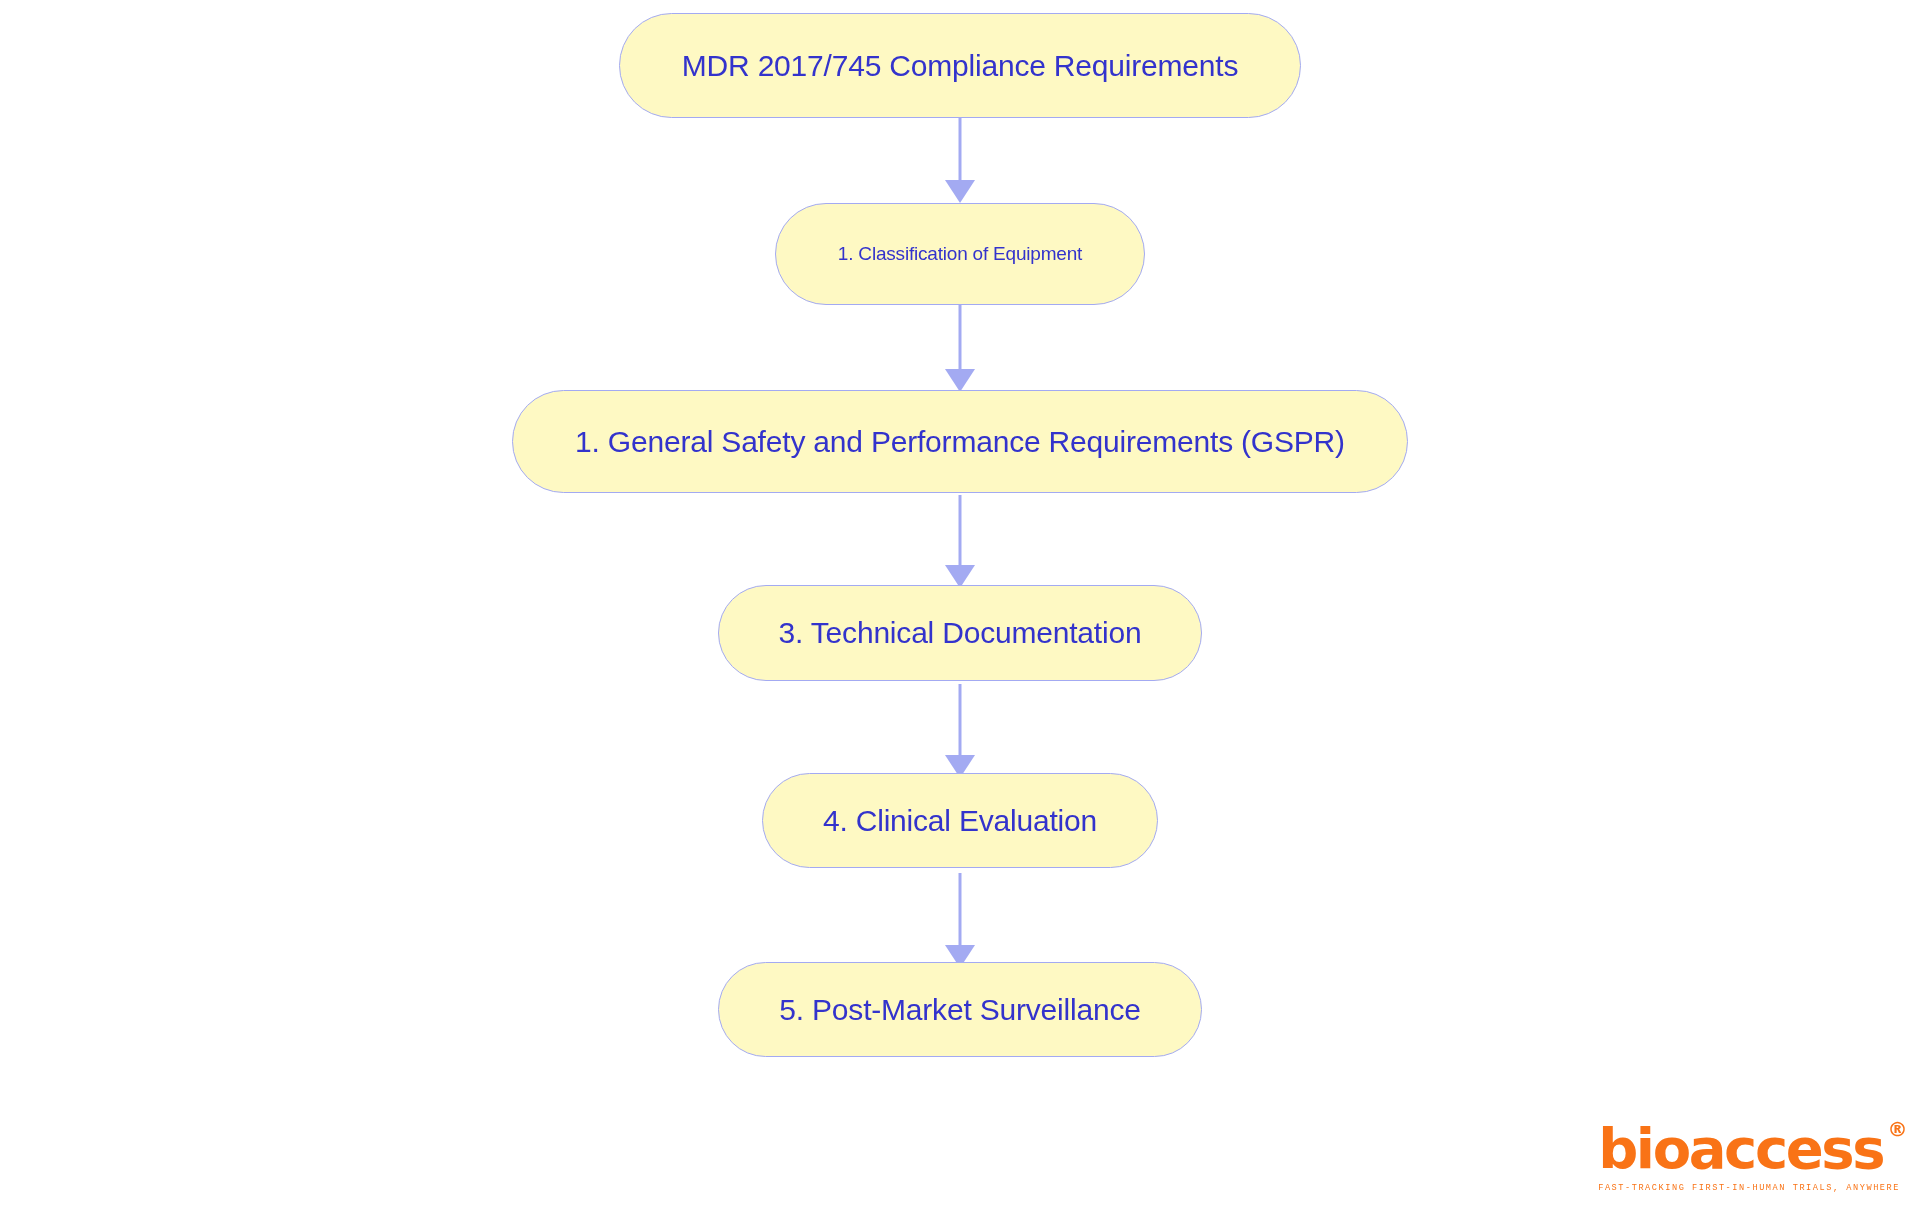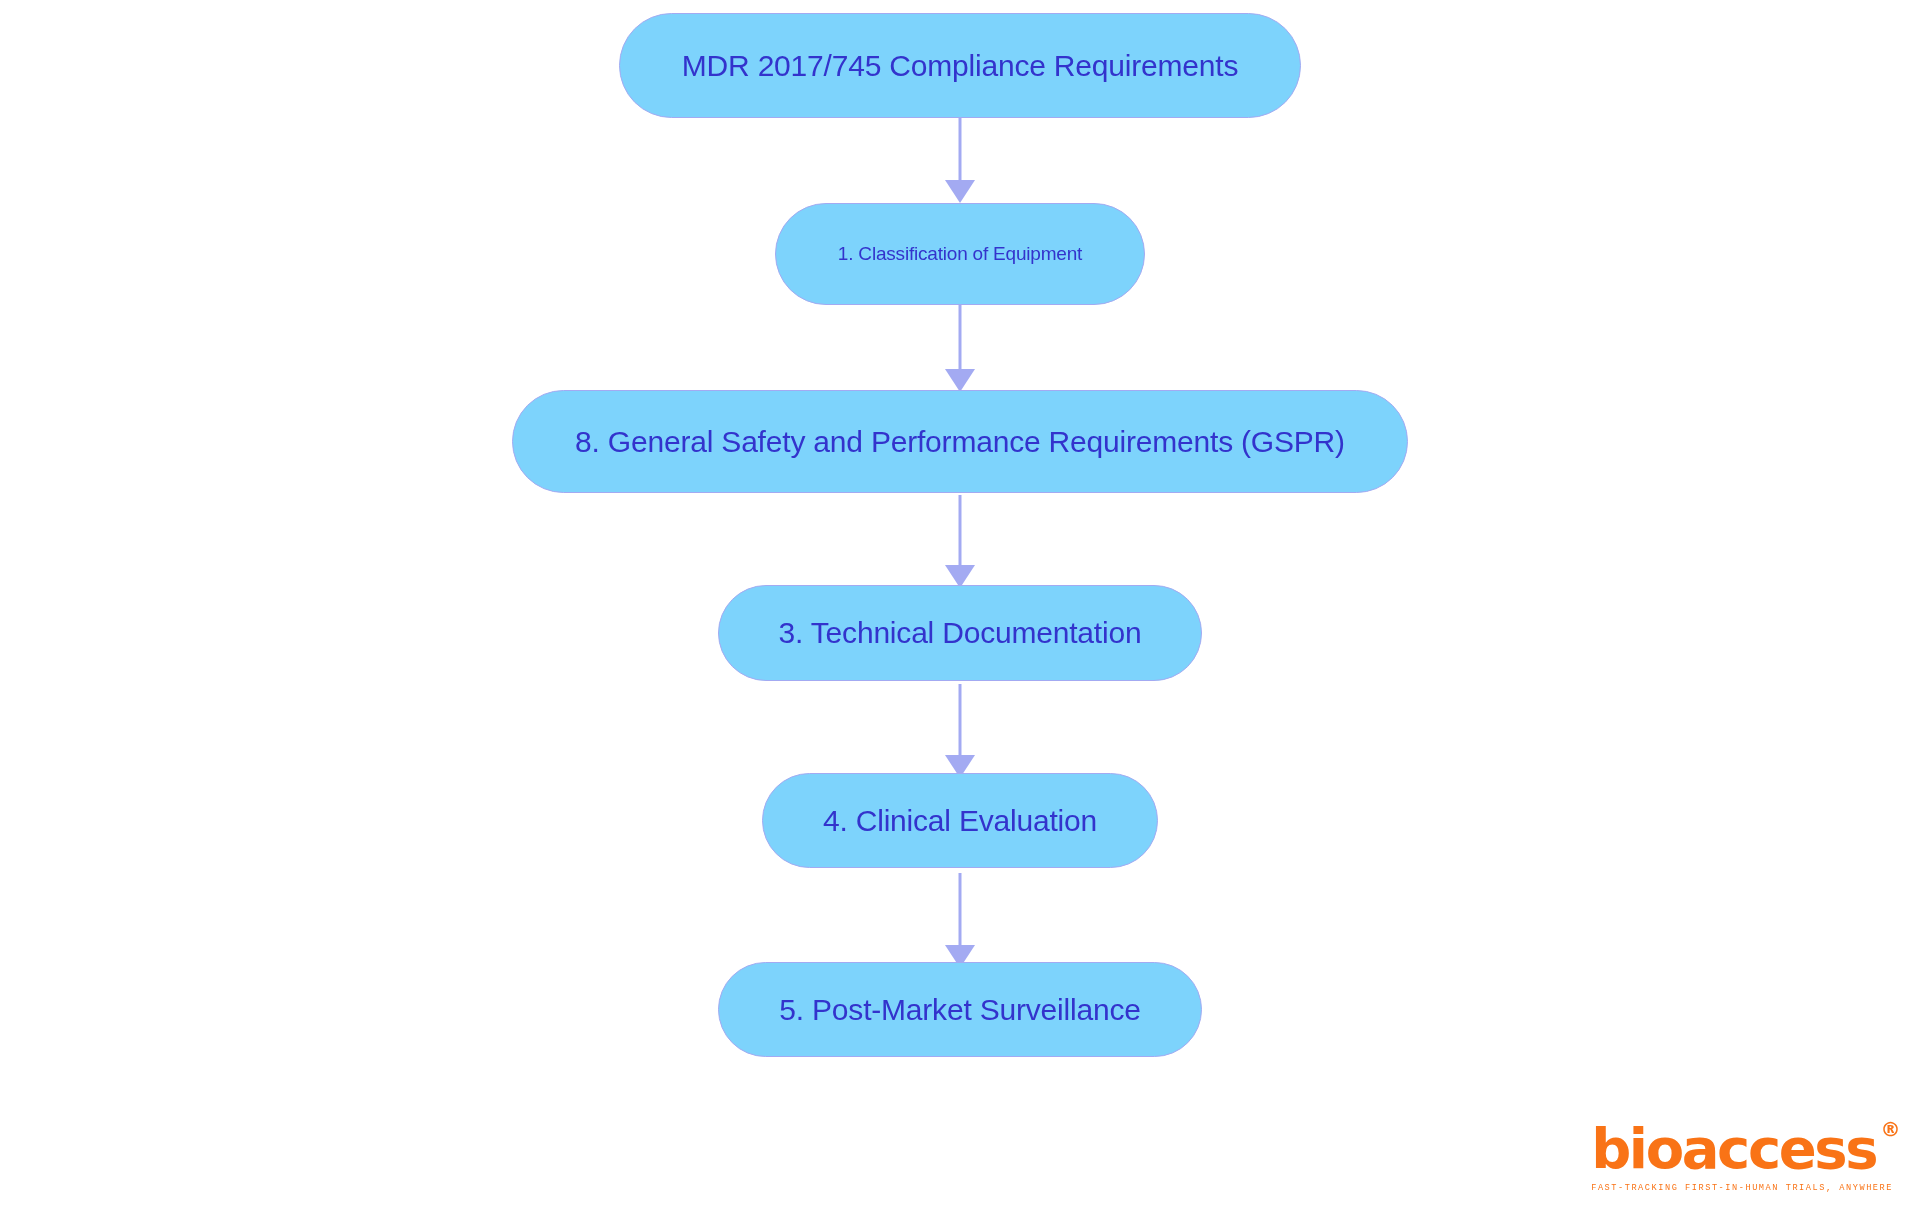--- a/index.html
+++ b/index.html
@@ -40,21 +40,21 @@
     top: 0;
     width: 1920px;
     height: 1100px;
     display: flex;
     flex-direction: column;
     align-items: center;
   }
 
   .flow-node {
     box-sizing: border-box;
-    background: #7dd3fc;
+    background: #fef9c3;
     border: 1.6px solid #a3aaf2;
     border-radius: 999px;
     color: #3333cc;
     display: flex;
     align-items: center;
     justify-content: center;
     text-align: center;
     white-space: nowrap;
     letter-spacing: -0.2px;
     font-weight: 400;
@@ -93,21 +93,21 @@
   .flow-node.n5 {
     margin-top: 94px;
     height: 95px;
     padding: 16px 60px;
     font-size: 30px;
   }
 
   
   #brand-logo {
     position: absolute;
-    right: 27px;
+    right: 20px;
     bottom: 22px;
     text-align: left;
     line-height: 1;
     user-select: none;
   }
   #brand-wordmark {
     font-family: "DejaVu Sans", sans-serif;
     font-weight: bold;
     font-size: 56px;
     letter-spacing: -2.4px;
@@ -164,21 +164,21 @@
       <g>
         <line x1="960" y1="873" x2="960" y2="945"></line>
         <polygon points="945,945 975,945 960,968" stroke="none"></polygon>
       </g>
     </g>
   </svg>
 
   <div id="node-stack">
     <div class="flow-node n0">MDR 2017/745 Compliance Requirements</div>
     <div class="flow-node n1">1. Classification of Equipment</div>
-    <div class="flow-node n2">8. General Safety and Performance Requirements (GSPR)</div>
+    <div class="flow-node n2">1. General Safety and Performance Requirements (GSPR)</div>
     <div class="flow-node n3">3. Technical Documentation</div>
     <div class="flow-node n4">4. Clinical Evaluation</div>
     <div class="flow-node n5">5. Post-Market Surveillance</div>
   </div>
 
   <div id="brand-logo">
     <div id="brand-wordmark">
       <span>bioaccess</span>
       <span id="brand-reg">®</span>
     </div>

